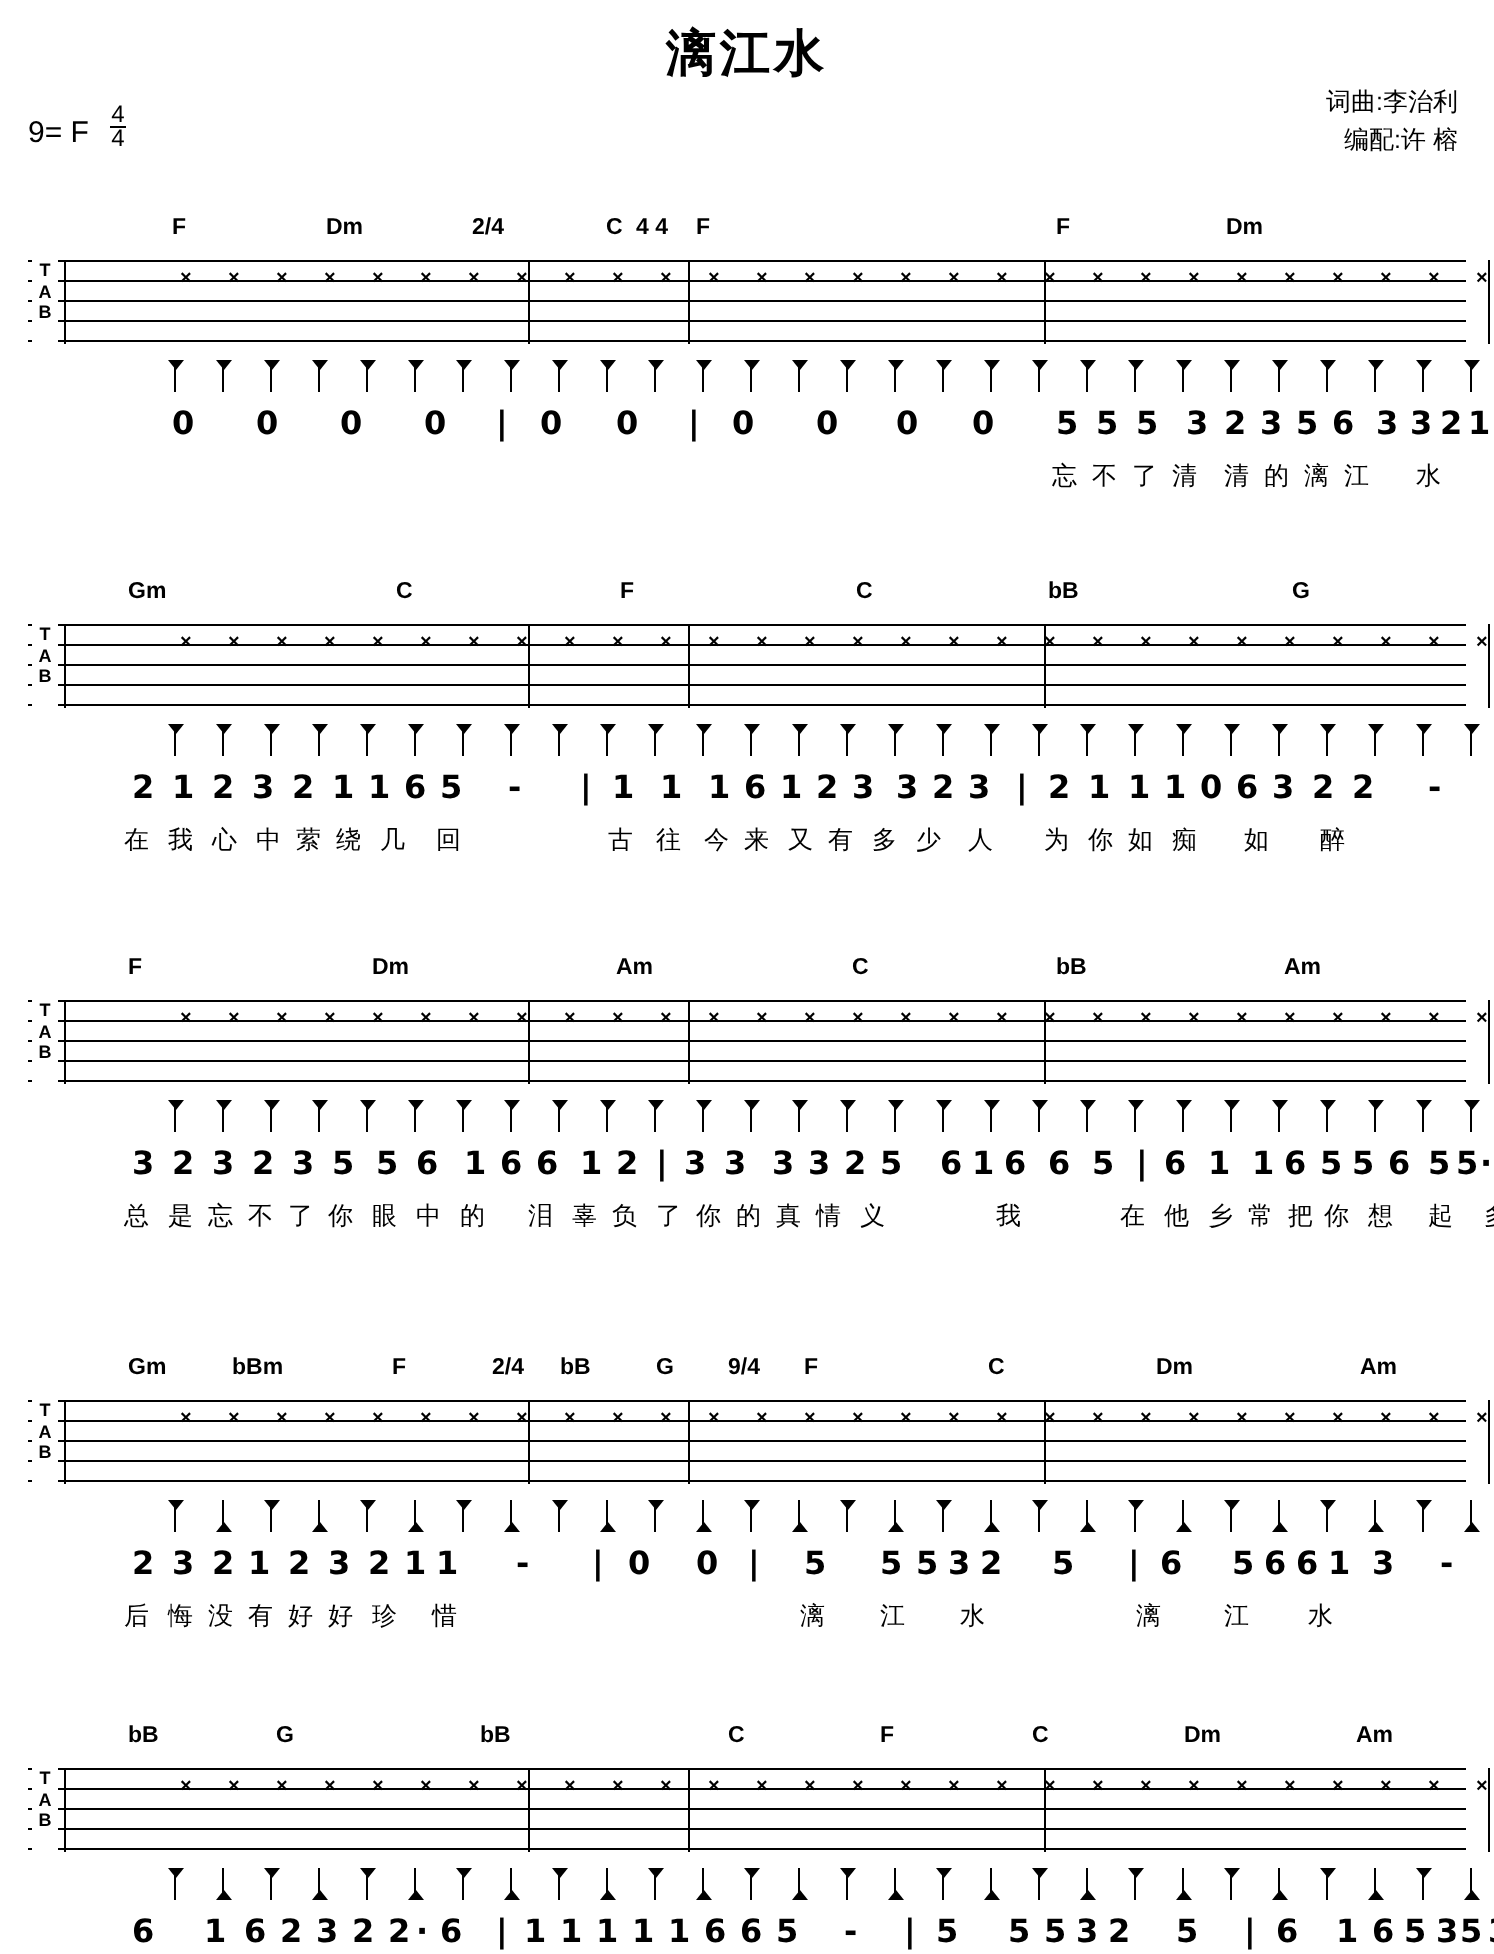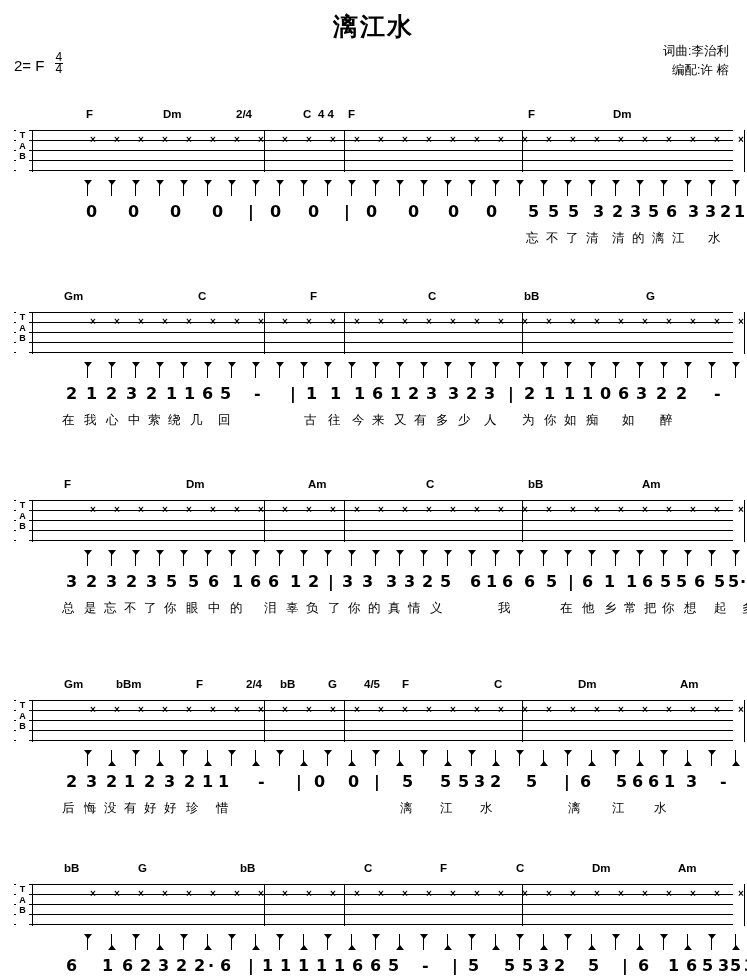--- a/index.html
+++ b/index.html
@@ -41,21 +41,21 @@
 <body>
 
 <div class="title">漓江水</div>
 
 <div class="credits">
   <div>词曲:李治利</div>
   <div>编配:许 榕</div>
 </div>
 
 <div class="keysig">
-  <span>2= F</span>
+  <span>9= F</span>
   <span class="frac">
     <span class="num">4</span>
     <span class="den">4</span>
   </span>
 </div>
 
 <div id="score">
     <div class="system" style="position: absolute; left: 0px; right: 0px; top: 108px;">
       <div class="chordrow">
         <span class="chord" style="left: 78px;">F</span>
@@ -488,21 +488,21 @@
         <span class="chord" style="left: 56px;">Gm</span>
         <span class="chord" style="left: 108px;">bBm</span>
         <span class="chord" style="left: 188px;">F</span>
         <span class="chord" style="left: 272px;">bB</span>
         <span class="chord" style="left: 320px;">G</span>
         <span class="chord" style="left: 394px;">F</span>
         <span class="chord" style="left: 486px;">C</span>
         <span class="chord" style="left: 570px;">Dm</span>
         <span class="chord" style="left: 672px;">Am</span>
         <span class="meter" style="left: 238px;">2/4</span>
-        <span class="meter" style="left: 356px;">4/5</span>
+        <span class="meter" style="left: 356px;">9/4</span>
       </div>
       <div class="staffwrap">
         <div class="staff">
           <div class="ln"></div>
           <div class="ln"></div>
           <div class="ln"></div>
           <div class="ln"></div>
           <div class="ln"></div>
         </div>
         <div class="tabmark">

